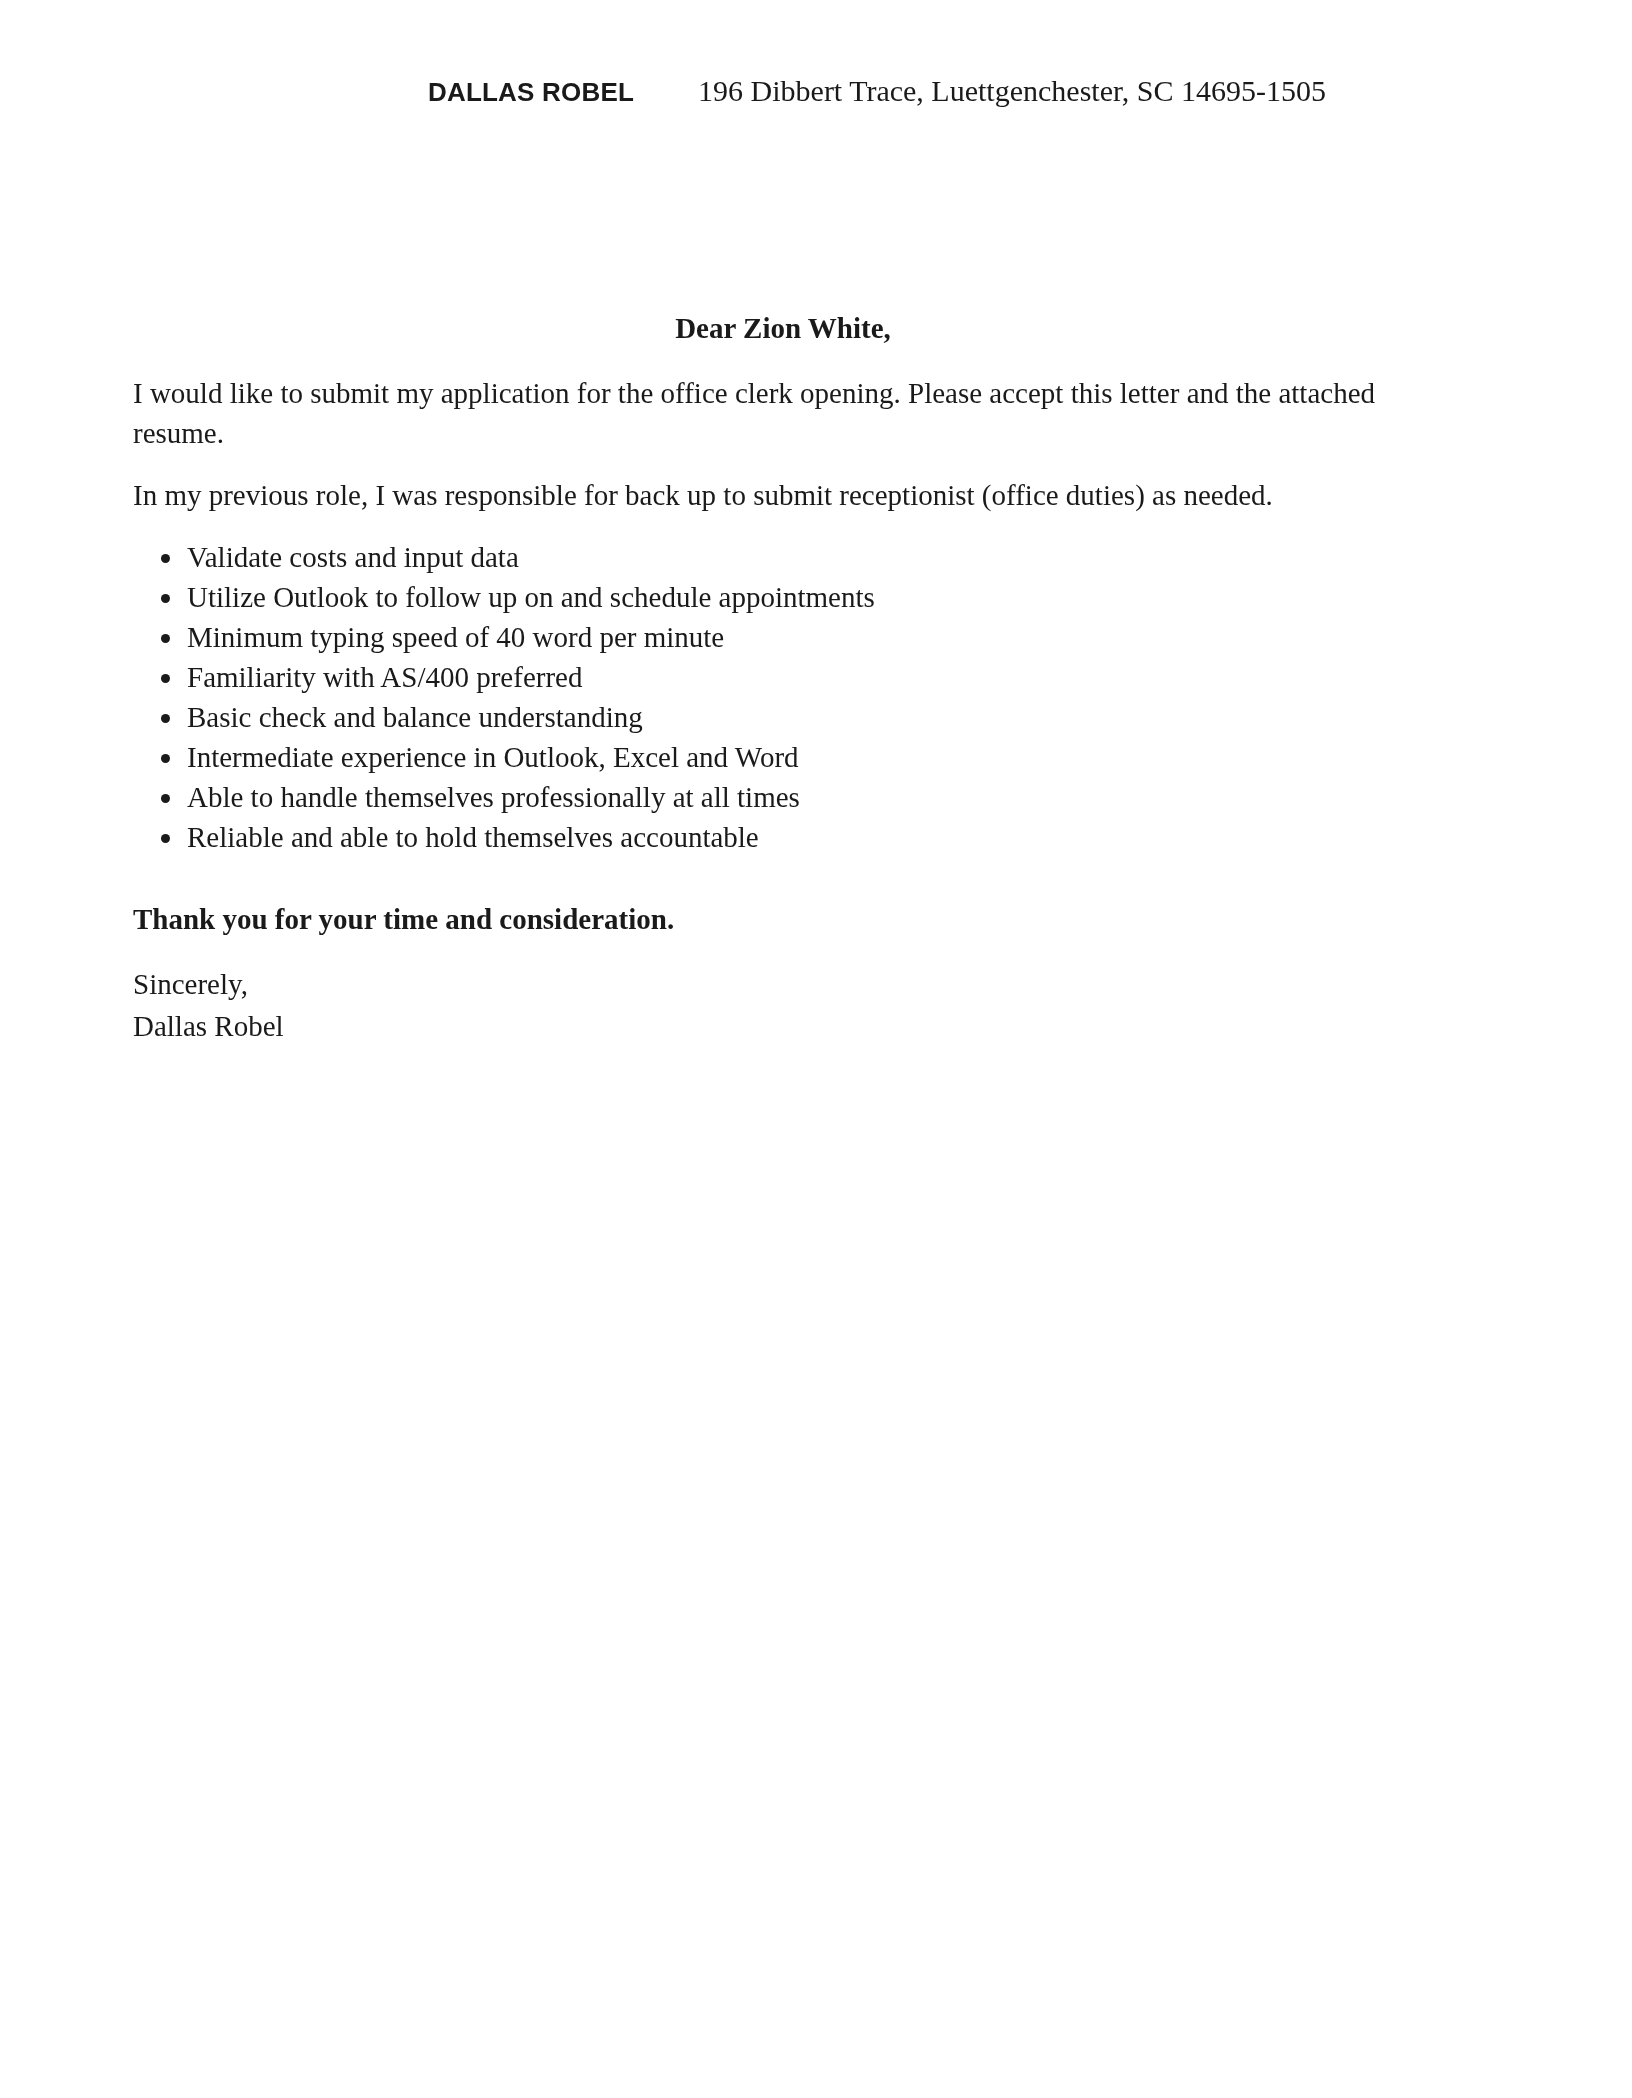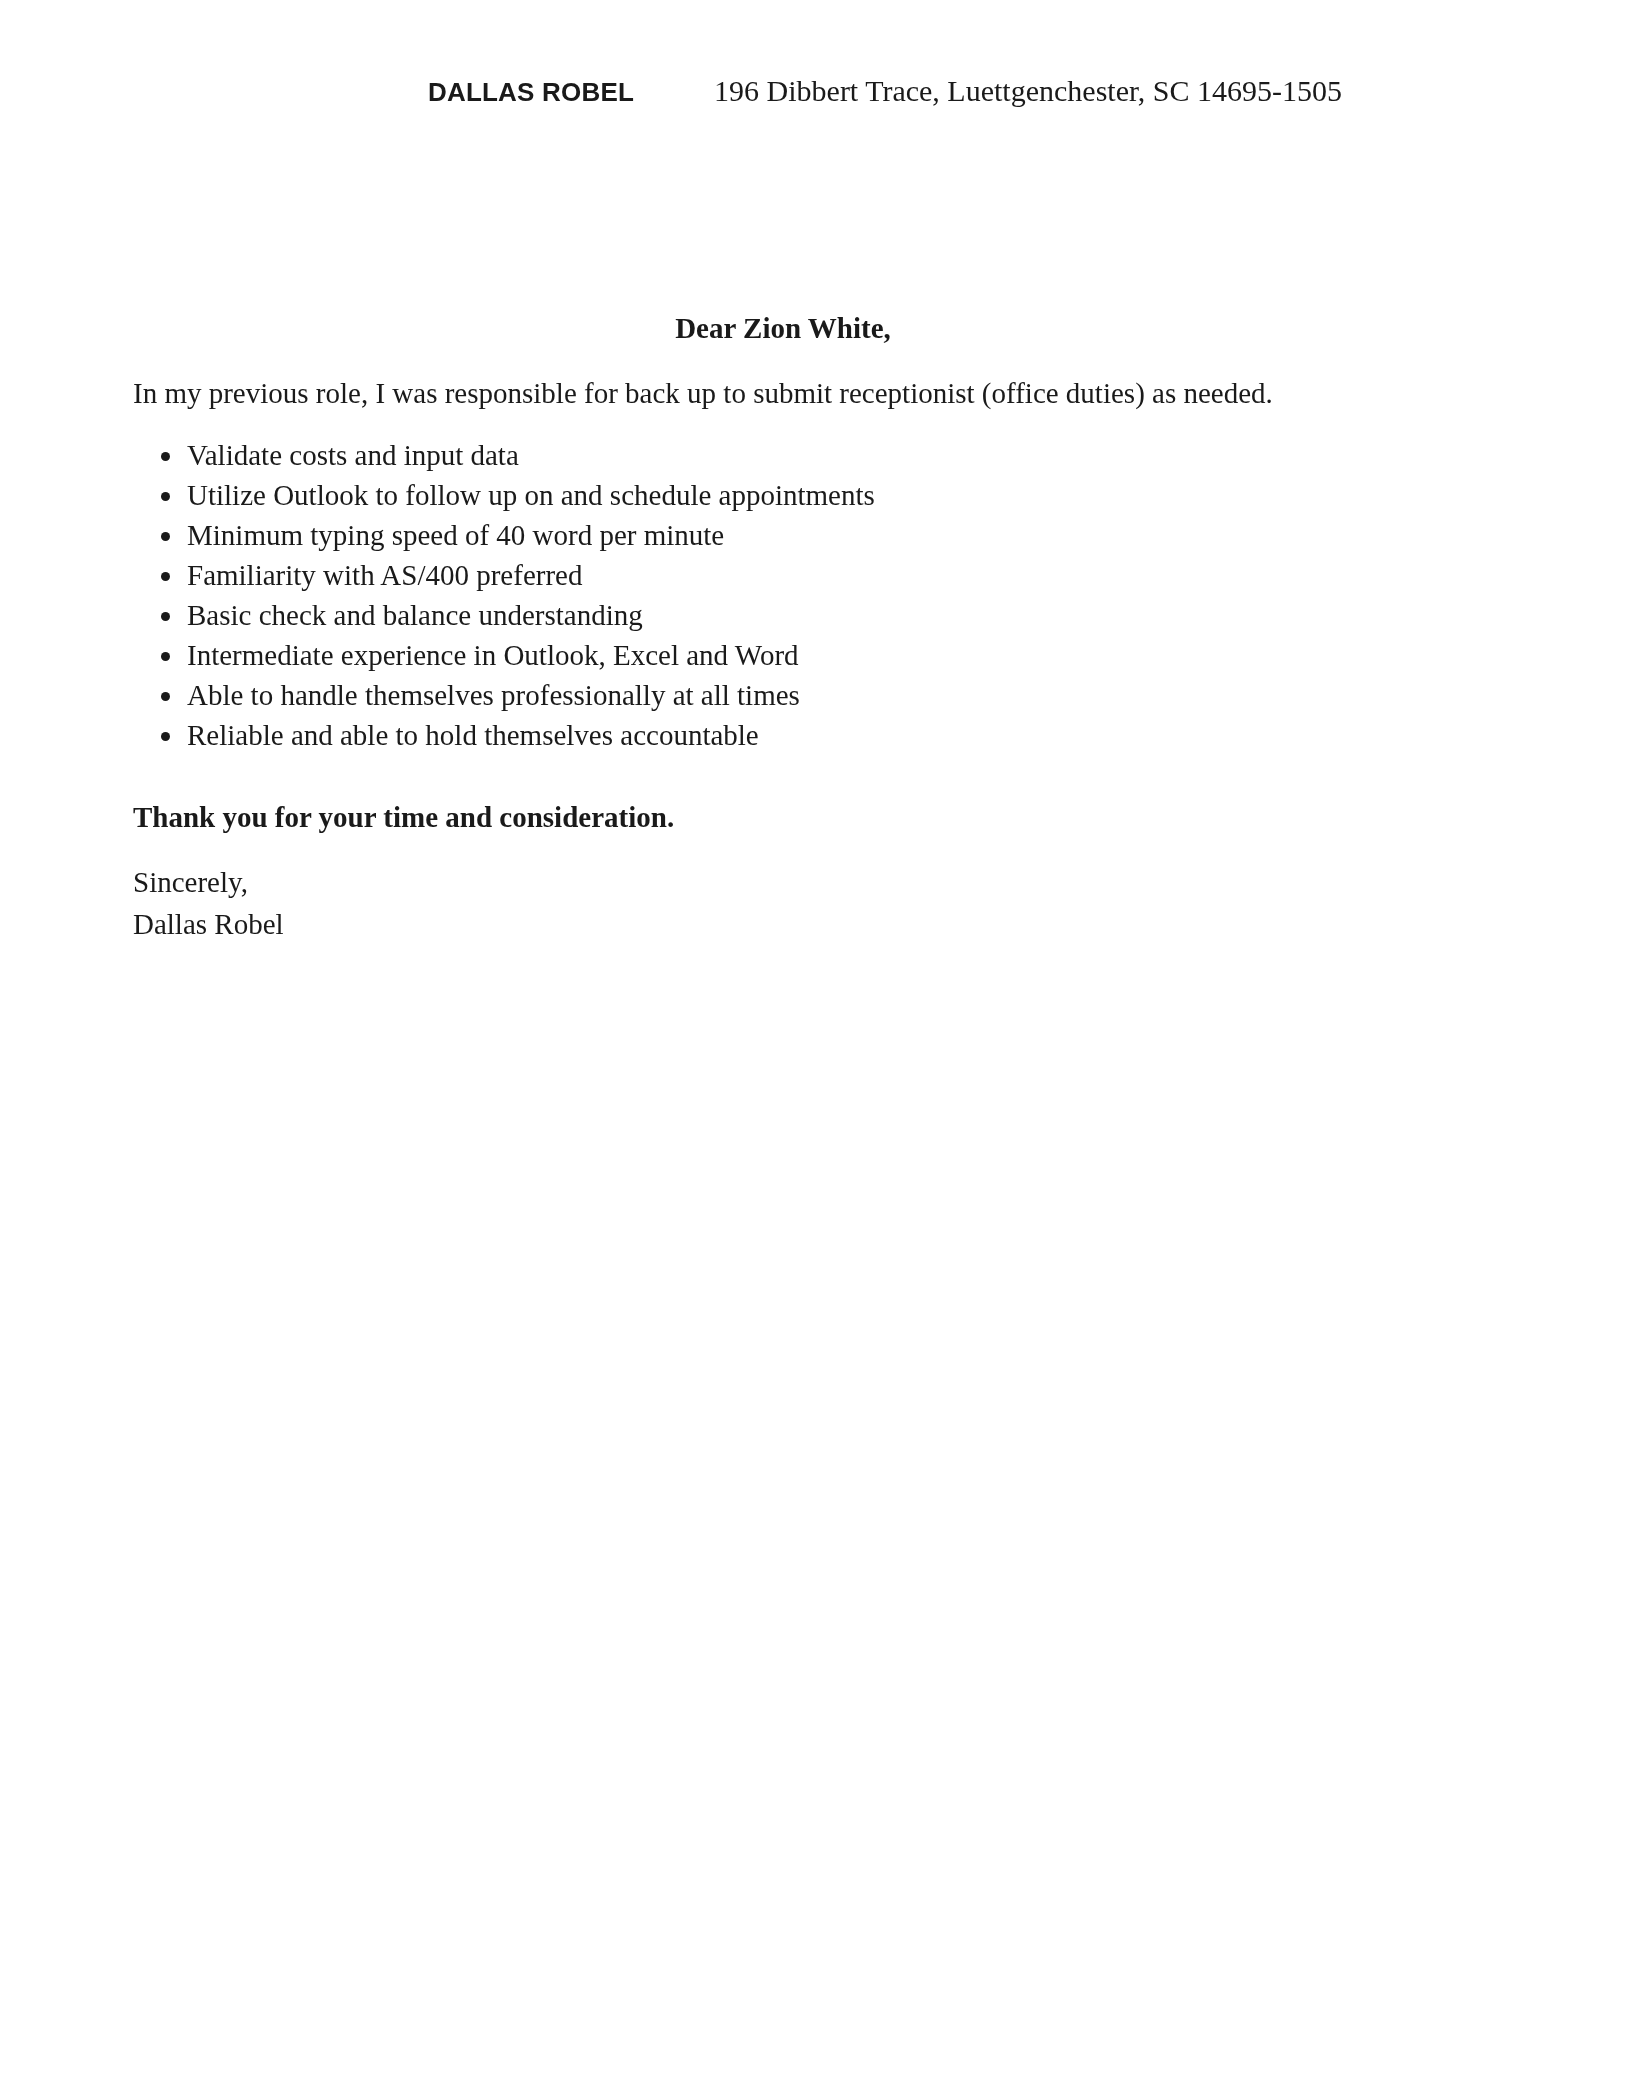--- a/index.html
+++ b/index.html
@@ -26,21 +26,21 @@
     white-space: nowrap;
   }
   .masthead-name {
     margin-left: 428px;
     font-family: "Liberation Sans", "DejaVu Sans", sans-serif;
     font-weight: bold;
     font-size: 26px;
     letter-spacing: 0.2px;
   }
   .masthead-address {
-    margin-left: 80px;
+    margin-left: 64px;
     font-size: 30px;
   }
   .content {
     margin-left: 133px;
     width: 1300px;
     margin-top: 195px;
     font-size: 29px;
     line-height: 40px;
   }
   .salutation {
@@ -75,20 +75,21 @@
 
   <div class="masthead">
     <span class="masthead-name">DALLAS ROBEL</span>
     <span class="masthead-address">196 Dibbert Trace, Luettgenchester, SC 14695-1505</span>
   </div>
 
   <div class="content">
 
     <p class="salutation">Dear Zion White,</p>
 
+    <p class="para">I would like to submit my application for the office clerk opening. Please accept this letter and the attached resume.</p>
 
     <p class="para">In my previous role, I was responsible for back up to submit receptionist (office duties) as needed.</p>
 
 
     <ul class="req">
       <li>Validate costs and input data</li>
       <li>Utilize Outlook to follow up on and schedule appointments</li>
       <li>Minimum typing speed of 40 word per minute</li>
       <li>Familiarity with AS/400 preferred</li>
       <li>Basic check and balance understanding</li>

